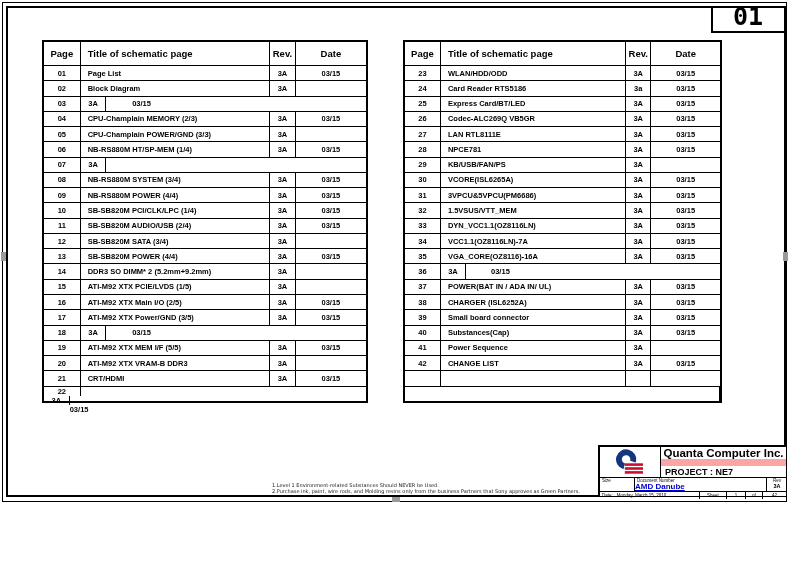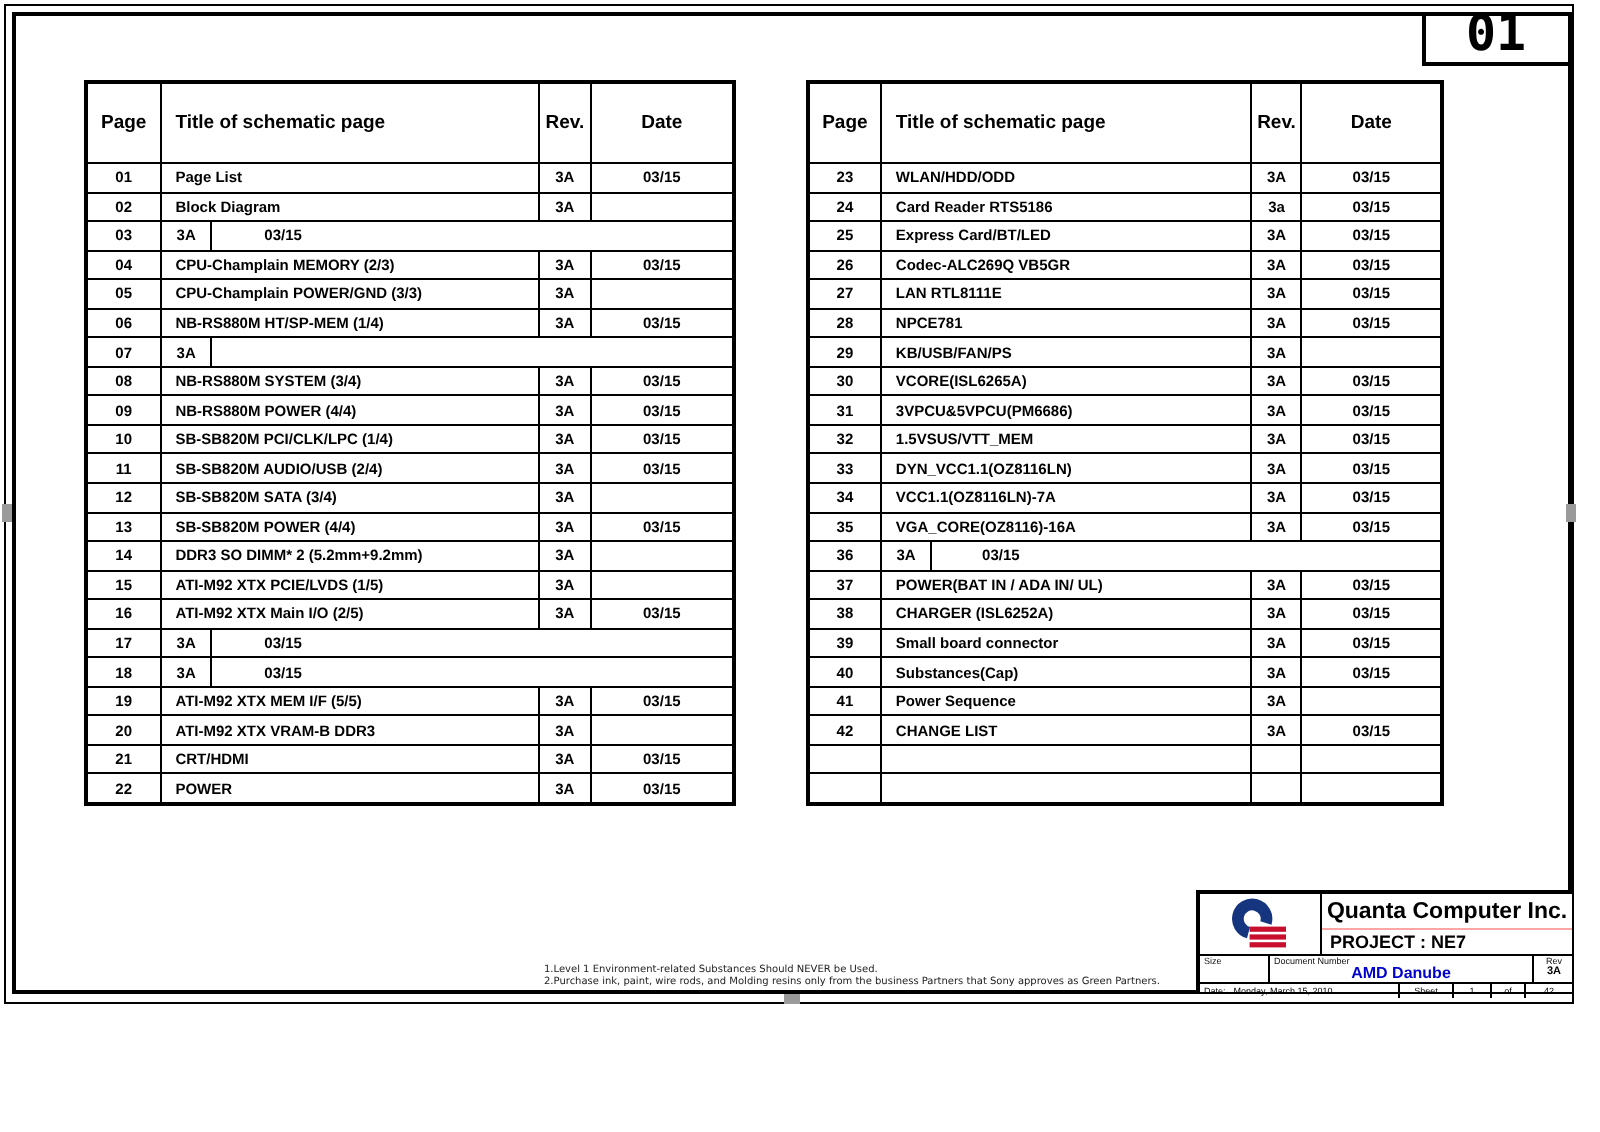--- a/index.html
+++ b/index.html
@@ -15,52 +15,52 @@
   .pn-vline{position:absolute;left:711px;top:8px;width:2px;height:25px;background:#000;}
   .pn-hline{position:absolute;left:711px;top:31px;width:73px;height:2px;background:#000;}
   .page-number{position:absolute;left:713px;top:3px;width:70px;text-align:center;
     font-family:"DejaVu Sans Mono", monospace;font-weight:bold;font-size:25px;line-height:28px;}
   
   .ptable{position:absolute;top:40px;height:363px;border:2px solid #000;
     box-sizing:border-box;display:flex;flex-direction:column;background:#fff;}
   .ptable.left{left:42px;width:326px;}
   .ptable.right{left:403px;width:319px;}
   .trow{display:flex;box-sizing:border-box;border-bottom:1px solid #000;min-height:0;}
-  .trow:last-child{border-bottom:none;}
-  .trow.thead{height:40px;flex:none;font-size:9.5px;font-weight:bold;}
+  .trow:last-child{border-bottom:none;flex-direction:column;}
+  .trow.thead{height:24px;flex:none;font-size:9.5px;font-weight:bold;}
   .trow.tdata{flex:1;font-size:7.5px;font-weight:bold;}
   .tcell{display:flex;align-items:center;justify-content:center;box-sizing:border-box;
     border-right:1px solid #000;overflow:hidden;white-space:nowrap;}
   .tcell:last-child{border-right:none;}
   .c-page{width:11.4%;flex:none;}
   .c-title{flex:1;justify-content:flex-start;padding-left:7px;}
   .c-rev{width:8%;flex:none;}
   .c-date{width:21.8%;flex:none;}
   
   .notes{position:absolute;left:272px;top:482px;width:330px;
     font-size:5px;line-height:6px;color:#222;font-family:"DejaVu Sans", sans-serif;}
   
   .title-block{position:absolute;left:598px;top:445px;width:188px;height:51px;
     border-left:2px solid #000;border-top:2px solid #000;box-sizing:border-box;
     display:flex;flex-direction:column;background:#fff;}
   .tb-row1{height:30px;flex:none;display:flex;border-bottom:1px solid #000;}
   .tb-logo{width:60px;flex:none;border-right:1px solid #000;display:flex;
     align-items:center;justify-content:center;}
   .tb-r1-right{flex:1;display:flex;flex-direction:column;}
   .tb-company{flex:1;display:flex;align-items:center;justify-content:center;
-    font-weight:bold;font-size:11.5px;border-bottom:1px solid #fca5a5;white-space:nowrap;}
+    font-weight:bold;font-size:11.5px;border-bottom:7px solid #fca5a5;white-space:nowrap;}
   .tb-project{height:12px;flex:none;display:flex;align-items:center;padding-left:4px;
     font-weight:bold;font-size:9px;white-space:nowrap;}
   .tb-row2{height:13px;flex:none;display:flex;border-bottom:1px solid #000;}
   .tb-size{width:32px;flex:none;border-right:1px solid #000;padding:1px 0 0 2px;}
   .tb-docnum{flex:1;border-right:1px solid #000;padding:1px 0 0 2px;position:relative;}
   .tb-rev{width:18px;flex:none;padding:1px 0 0 1px;text-align:center;}
   .tb-label{font-size:4.5px;color:#111;display:block;line-height:4.5px;}
-  .tb-docval{position:absolute;left:0;right:0;top:4px;text-align:center;
-    font-weight:bold;font-size:8px;color:#0000cc;}
+  .tb-docval{position:absolute;left:0;right:0;top:4px;text-align:left;
+    font-weight:bold;font-size:8px;color:#0000cc;text-decoration:underline;}
   .tb-revval{font-size:5.5px;font-weight:bold;line-height:5px;}
   .tb-row3{flex:1;display:flex;font-size:4.5px;align-items:center;}
   .tb-date{flex:1;padding-left:2px;white-space:nowrap;}
   .tb-date span{margin-right:4px;}
   .tb-sheet{width:86px;flex:none;display:flex;border-left:1px solid #000;height:100%;
     align-items:center;}
   .tb-sheet span{display:block;text-align:center;}
   .ts-label{width:26px;}
   .ts-num{width:18px;border-left:1px solid #000;height:100%;line-height:7px;}
   .ts-of{width:16px;border-left:1px solid #000;height:100%;line-height:7px;}
@@ -177,20 +177,21 @@
       <div class="tcell c-date"></div>
     </div>
     <div class="trow tdata">
       <div class="tcell c-page">16</div>
       <div class="tcell c-title">ATI-M92 XTX Main I/O (2/5)</div>
       <div class="tcell c-rev">3A</div>
       <div class="tcell c-date">03/15</div>
     </div>
     <div class="trow tdata">
       <div class="tcell c-page">17</div>
+      <div class="tcell c-title">ATI-M92 XTX Power/GND (3/5)</div>
       <div class="tcell c-rev">3A</div>
       <div class="tcell c-date">03/15</div>
     </div>
     <div class="trow tdata">
       <div class="tcell c-page">18</div>
       <div class="tcell c-rev">3A</div>
       <div class="tcell c-date">03/15</div>
     </div>
     <div class="trow tdata">
       <div class="tcell c-page">19</div>

